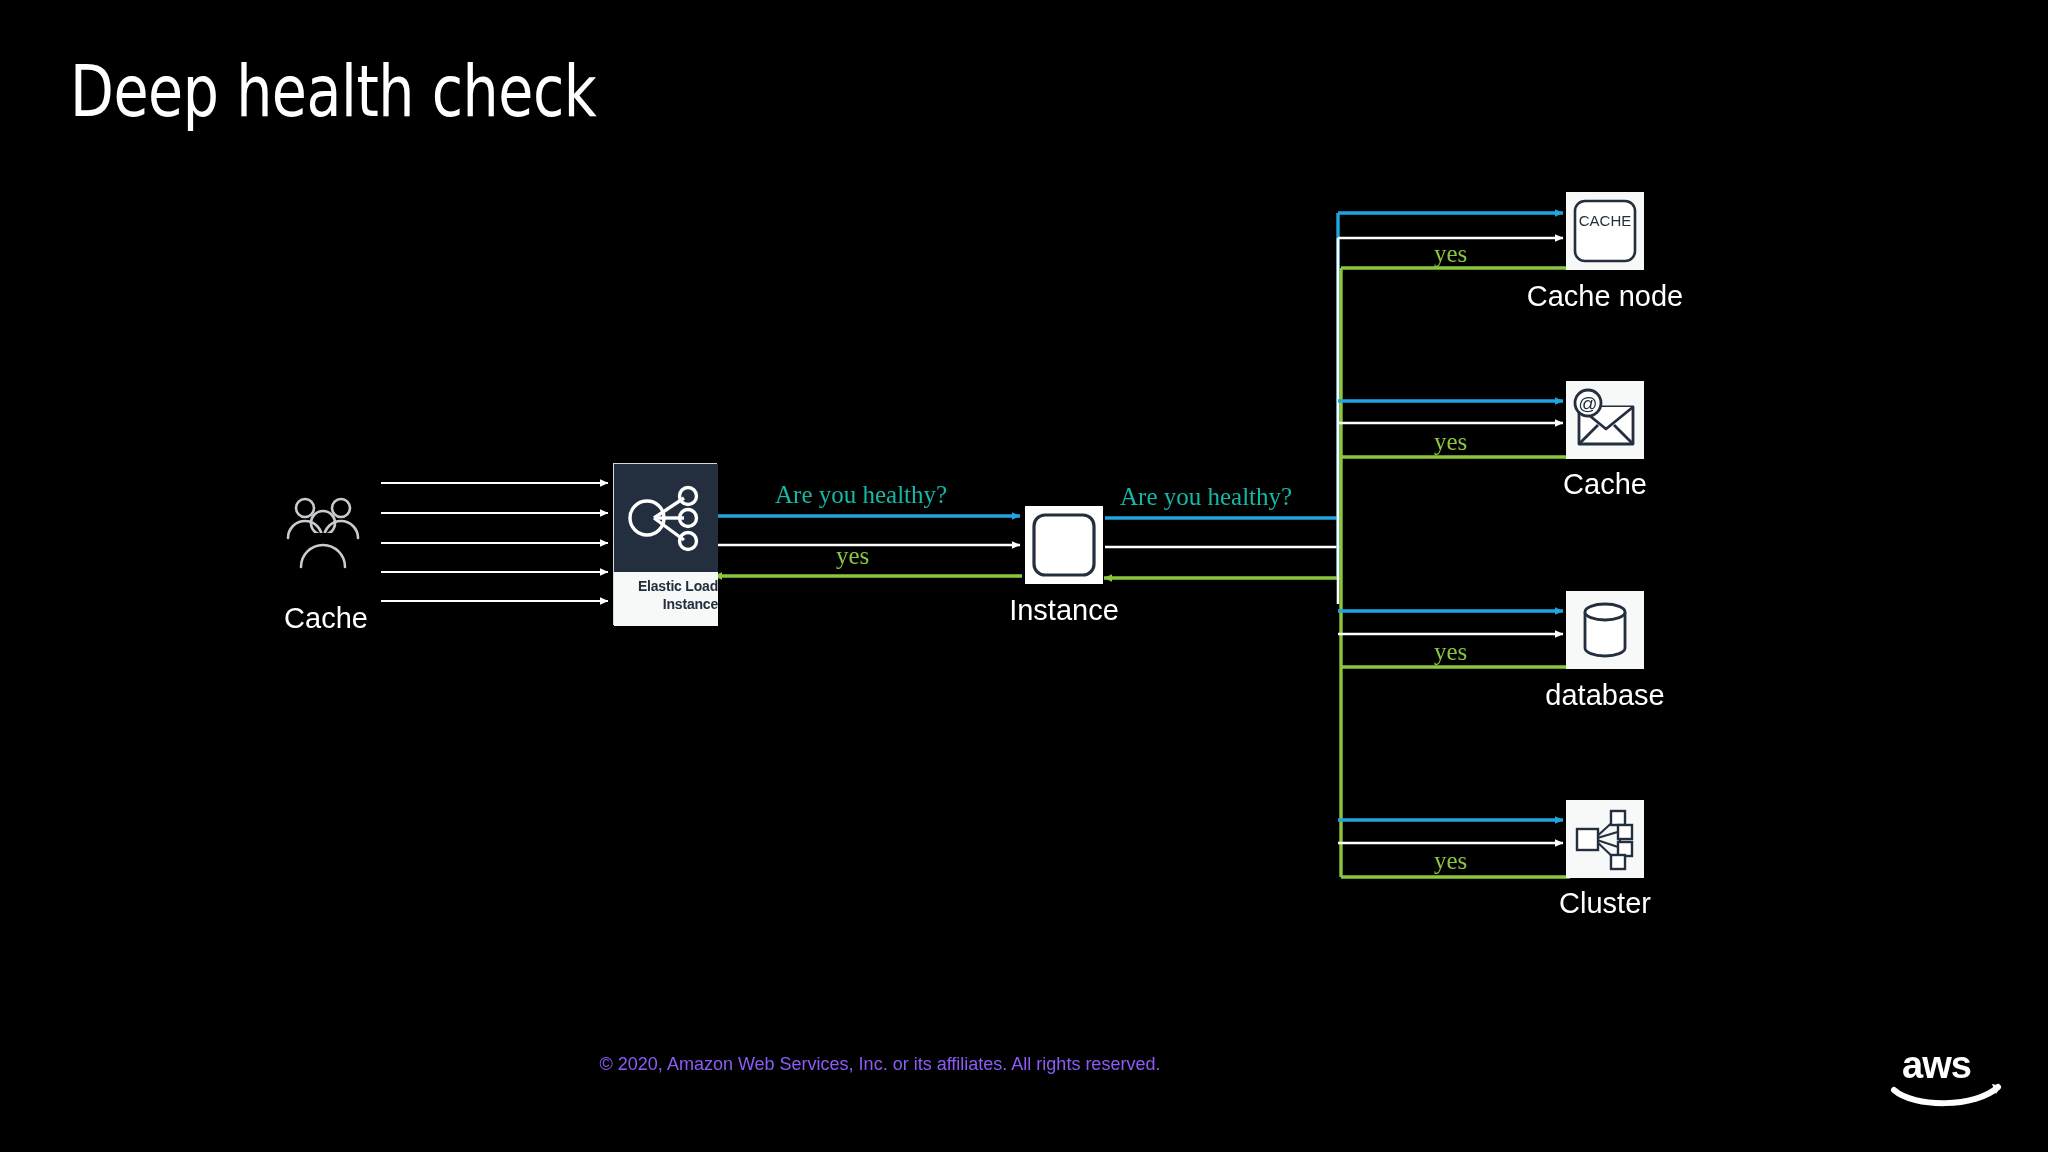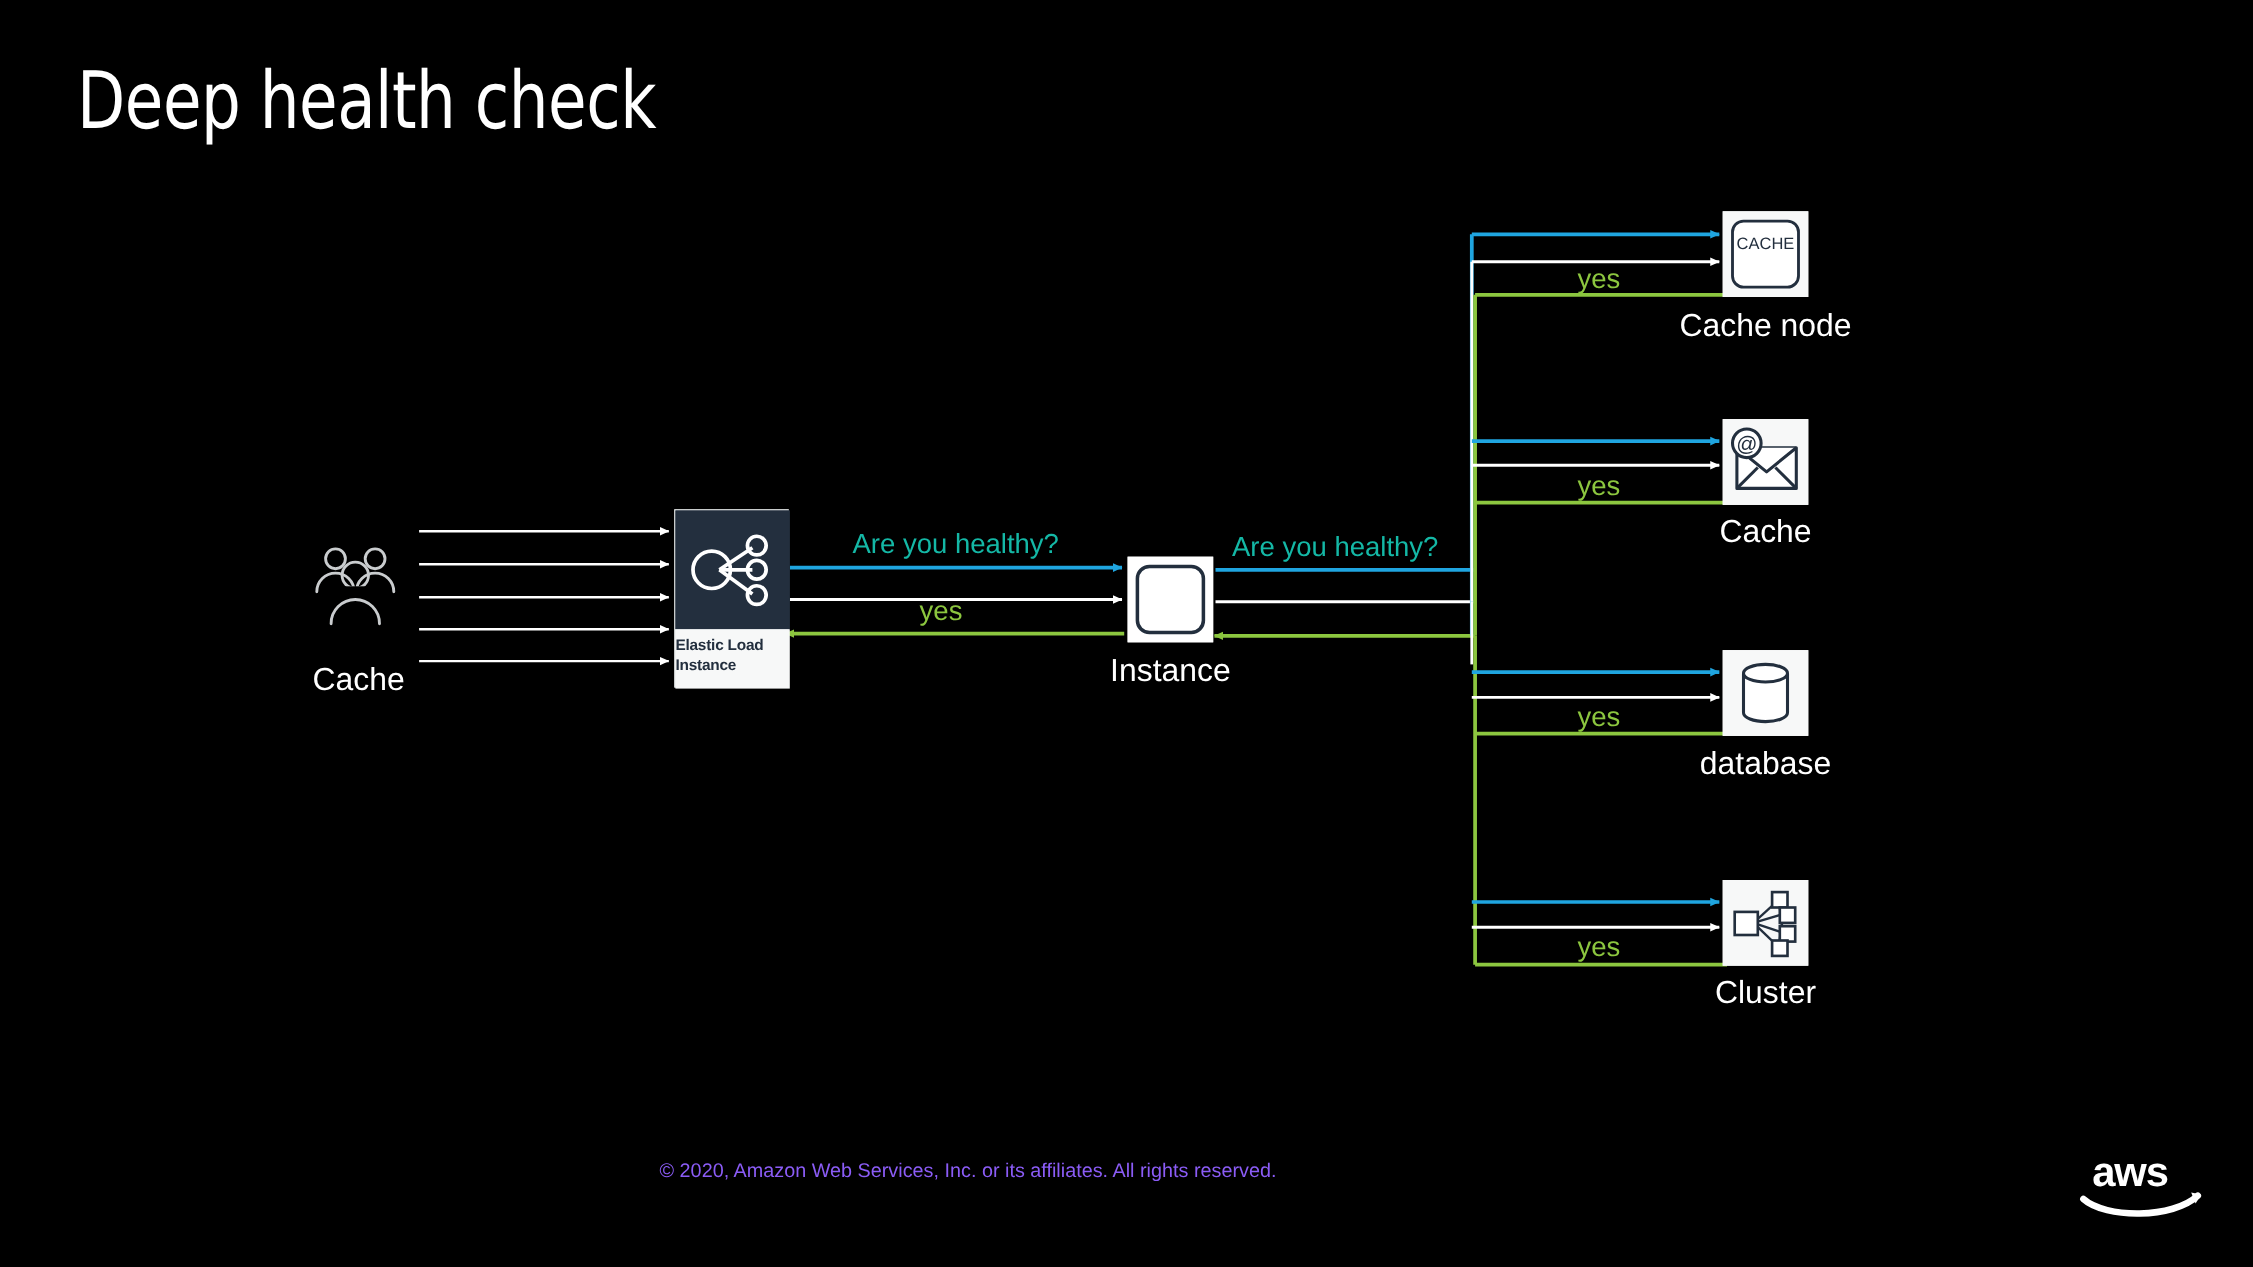--- a/index.html
+++ b/index.html
@@ -55,21 +55,21 @@
     font-family: "Liberation Sans", sans-serif;
     font-size: 29px;
     white-space: nowrap;
     text-align: center;
     line-height: 1.1;
   }
 
   
   .edge-label {
     position: absolute;
-    font-family: Liberation Sans, sans-serif;
+    font-family: Liberation Serif, serif;
     font-size: 25px;
     white-space: nowrap;
     line-height: 1.05;
   }
   .edge-label.ask { color: #14b8a6; }
   .edge-label.yes { color: #8cc63f; }
 
   
   #users-icon {
     position: absolute;
@@ -99,21 +99,21 @@
   }
   #elb-node .elb-caption {
     display: block;
     width: 104px;
     height: 54px;
     background: #f7f8f8;
     color: #232f3e;
     font-family: "Liberation Sans", sans-serif;
     font-size: 14px;
     font-weight: bold;
-    text-align: left;
+    text-align: right;
     line-height: 1.25;
     padding-top: 6px;
     box-sizing: border-box;
     letter-spacing: -0.2px;
   }
 
   
   #instance-node {
     position: absolute;
     left: 1025px;

